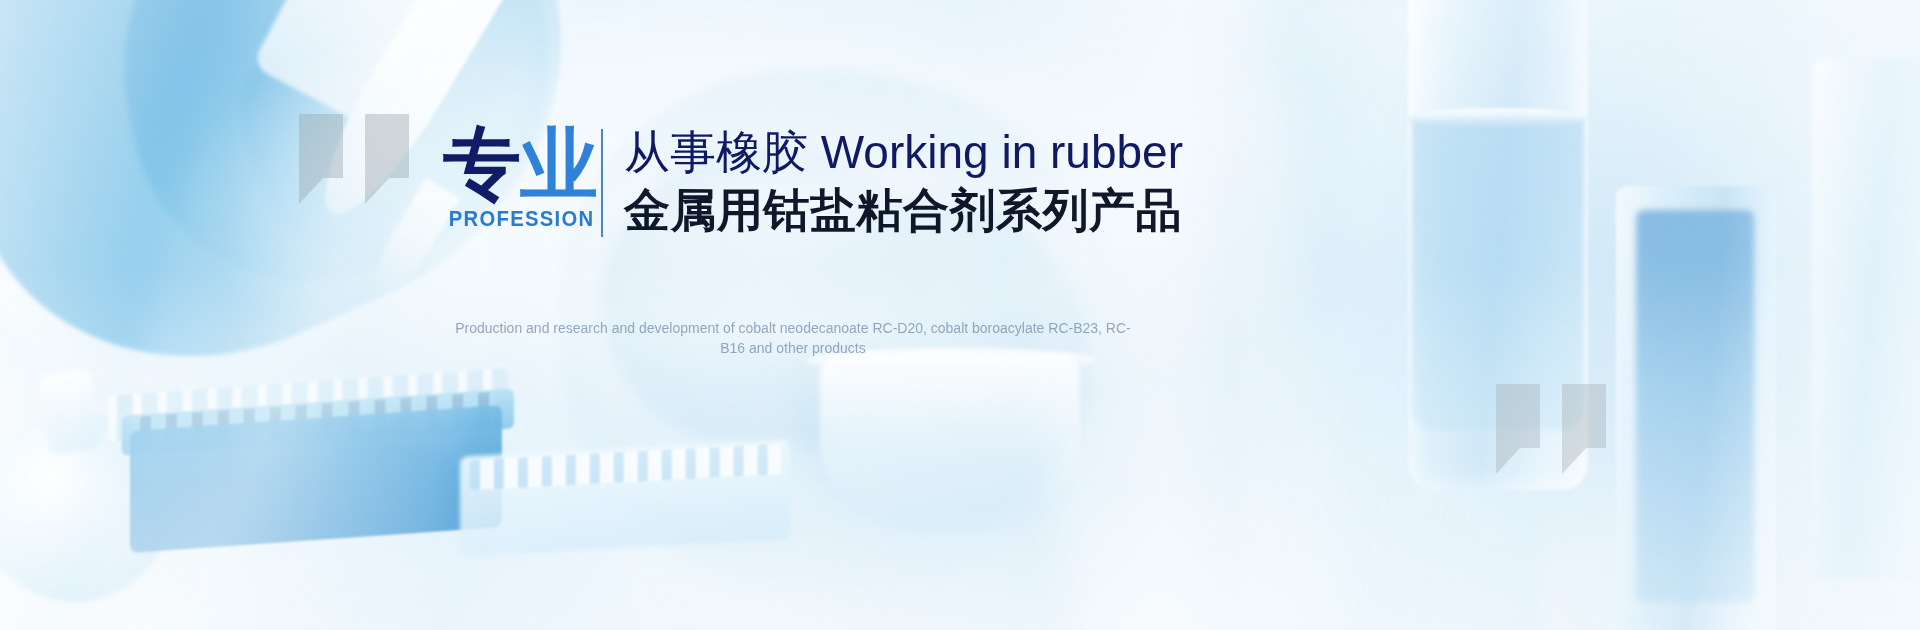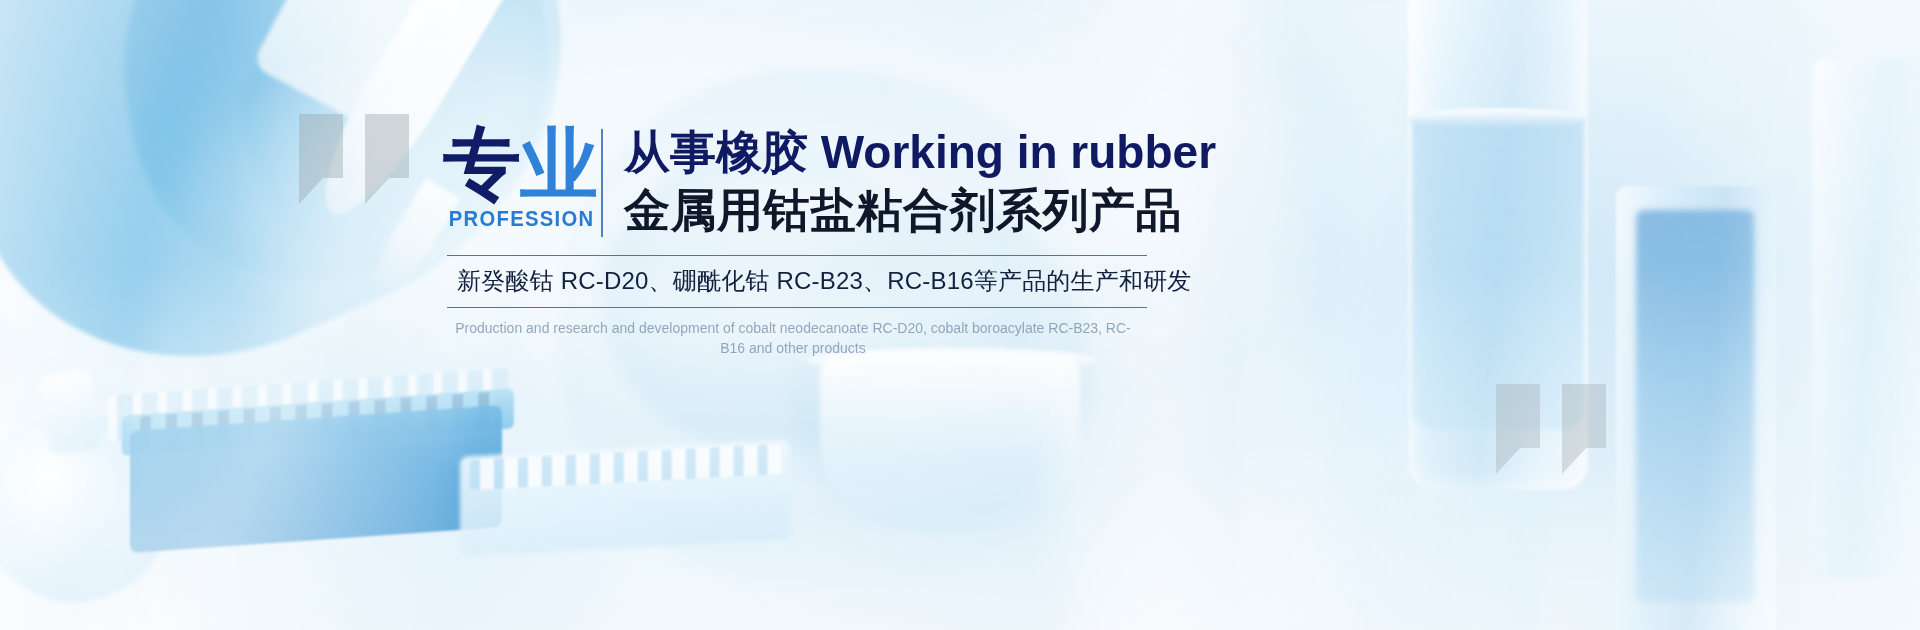--- a/index.html
+++ b/index.html
@@ -359,21 +359,21 @@
     opacity:0.85;
   }
 
   .headline {
     position:absolute;
     left:624px; top:128px;
   }
   .hl1 {
     font-family:"Liberation Sans", sans-serif;
     font-size:46px;
-    font-weight:bold;
+    font-weight:normal;
     color:#101a63;
     letter-spacing:0px;
     line-height:1.08;
     white-space:nowrap;
   }
   .hl2 {
     margin-top:8px;
     font-family:"Liberation Sans", sans-serif;
     font-size:46px;
     font-weight:bold;
@@ -468,20 +468,17 @@
       <div class="logo-en">PROFESSION</div>
     </div>
 
     <div class="divider"></div>
 
     <div class="headline">
       <div class="hl1">从事橡胶 Working in rubber</div>
       <div class="hl2">金属用钴盐粘合剂系列产品</div>
     </div>
 
-    <div class="subtitle-wrap">
-      <div class="subtitle">新癸酸钴 RC-D20、硼酰化钴 RC-B23、RC-B16等产品的生产和研发</div>
-    </div>
 
     <div class="eng-desc">Production and research and development of cobalt neodecanoate RC-D20, cobalt boroacylate RC-B23, RC-B16 and other products</div>
 
   </div>
 </div>
 
 </body></html>

